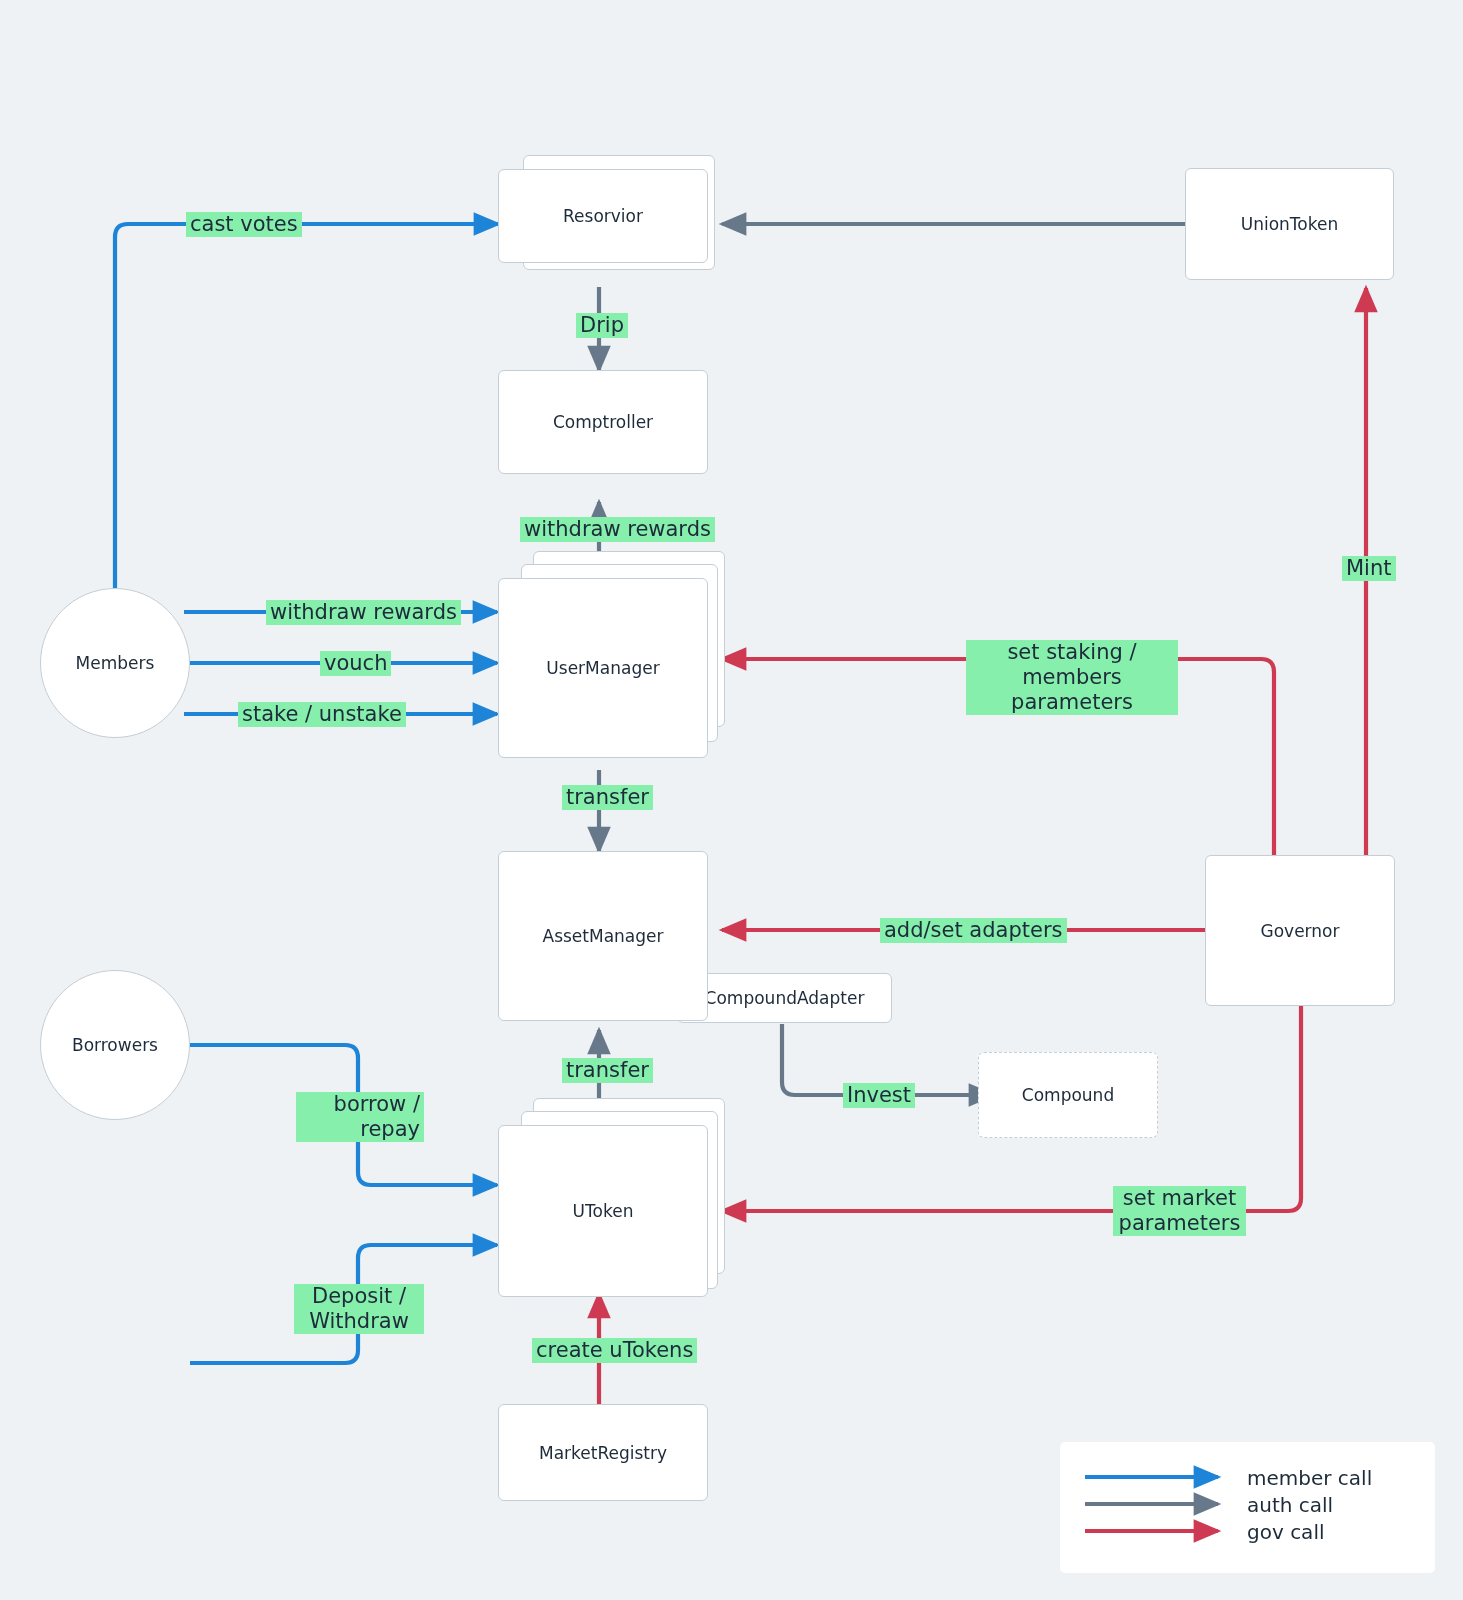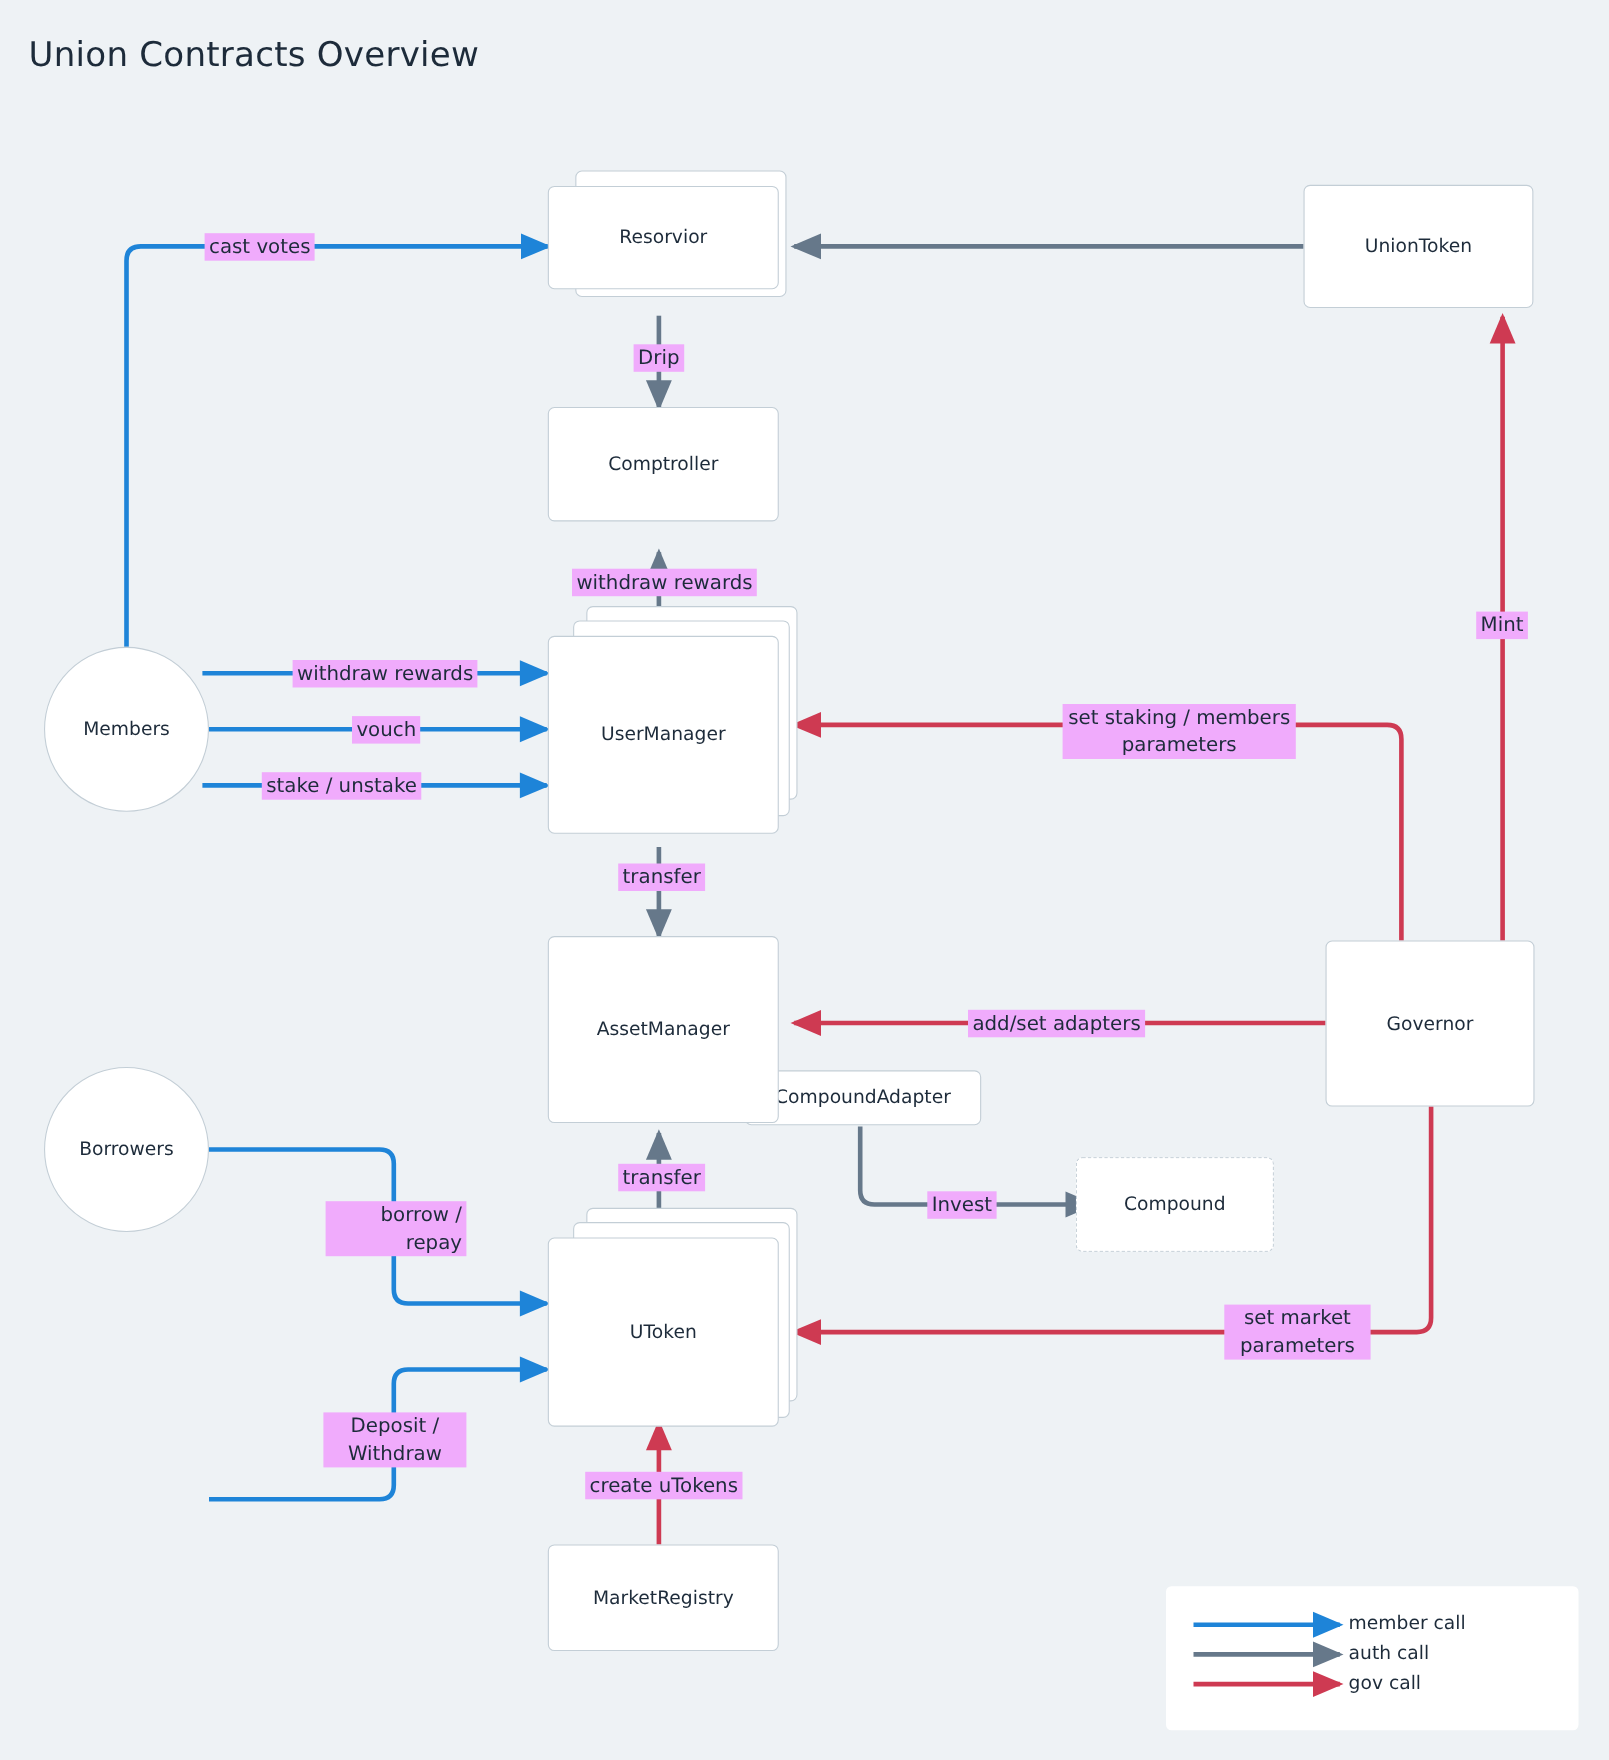--- a/index.html
+++ b/index.html
@@ -59,52 +59,51 @@
     box-sizing: border-box;
     display: flex;
     align-items: center;
     justify-content: center;
     color: #1d2b3a;
     font-size: 17px;
   }
   .edge-label {
     position: absolute;
     color: #1d2b3a;
-    font-size: 18px;
+    font-size: 21px;
     line-height: 25px;
     white-space: nowrap;
     text-align: center;
-    background: #f0abfc;
+    background: #86efac;
     padding: 0 4px;
   }
   .edge-label.two-line { white-space: normal; }
   #legend {
     position: absolute;
     left: 1060px;
     top: 1442px;
     width: 375px;
     height: 131px;
     background: #ffffff;
     border-radius: 5px;
     box-sizing: border-box;
   }
   .legend-label {
     position: absolute;
-    left: 166px;
-    font-size: 17px;
+    left: 187px;
+    font-size: 20px;
     color: #1d2b3a;
     white-space: nowrap;
   }
 </style>
 </head>
 <body>
 
 <div id="canvas">
 
-  <div id="title">Union Contracts Overview</div>
 
   <svg id="edges" viewBox="0 0 1463 1600">
     <defs>
       <marker id="arrow-blue" markerWidth="9" markerHeight="9" refX="6.2" refY="3.2" orient="auto" markerUnits="strokeWidth">
         <path d="M0.4,0.4 L7,3.2 L0.4,6 z" fill="#1e84d8"></path>
       </marker>
       <marker id="arrow-gray" markerWidth="9" markerHeight="9" refX="6.2" refY="3.2" orient="auto" markerUnits="strokeWidth">
         <path d="M0.4,0.4 L7,3.2 L0.4,6 z" fill="#66788a"></path>
       </marker>
       <marker id="arrow-red" markerWidth="9" markerHeight="9" refX="6.2" refY="3.2" orient="auto" markerUnits="strokeWidth">

